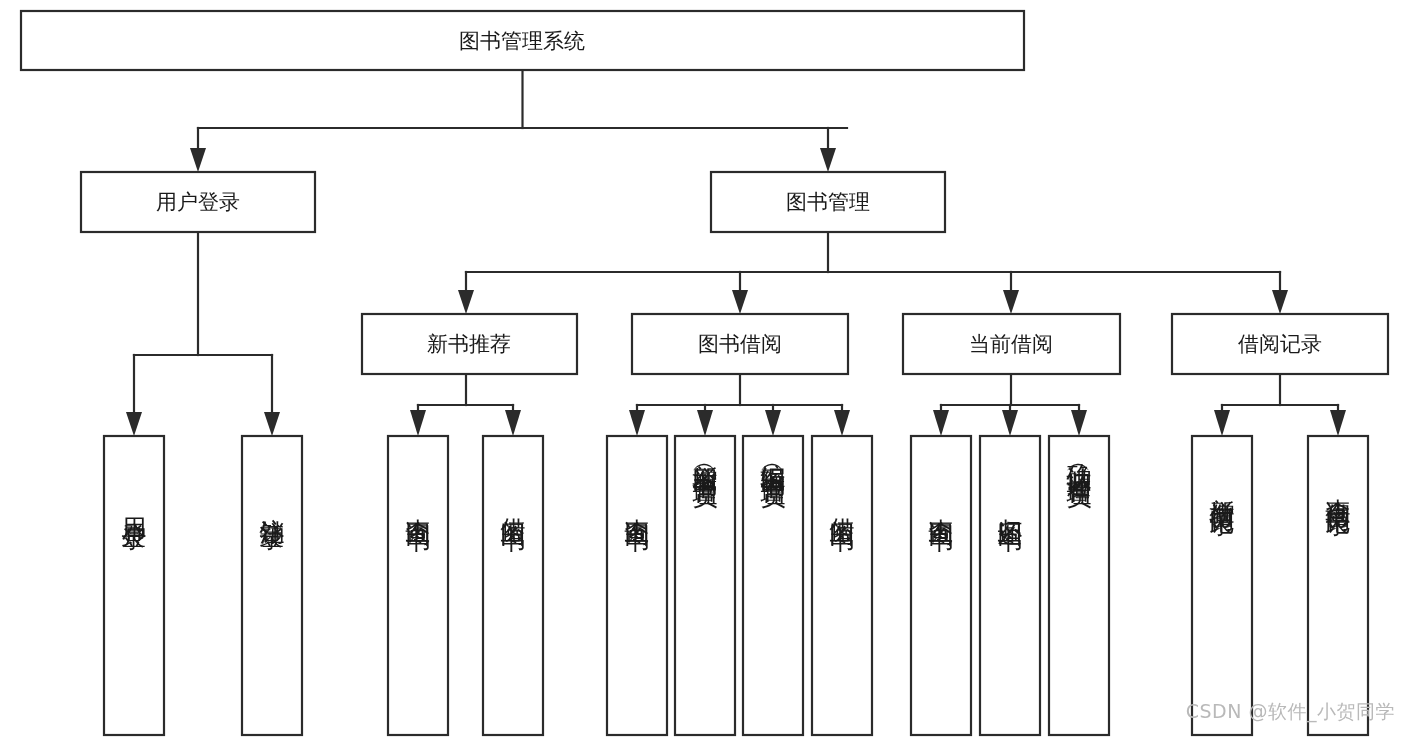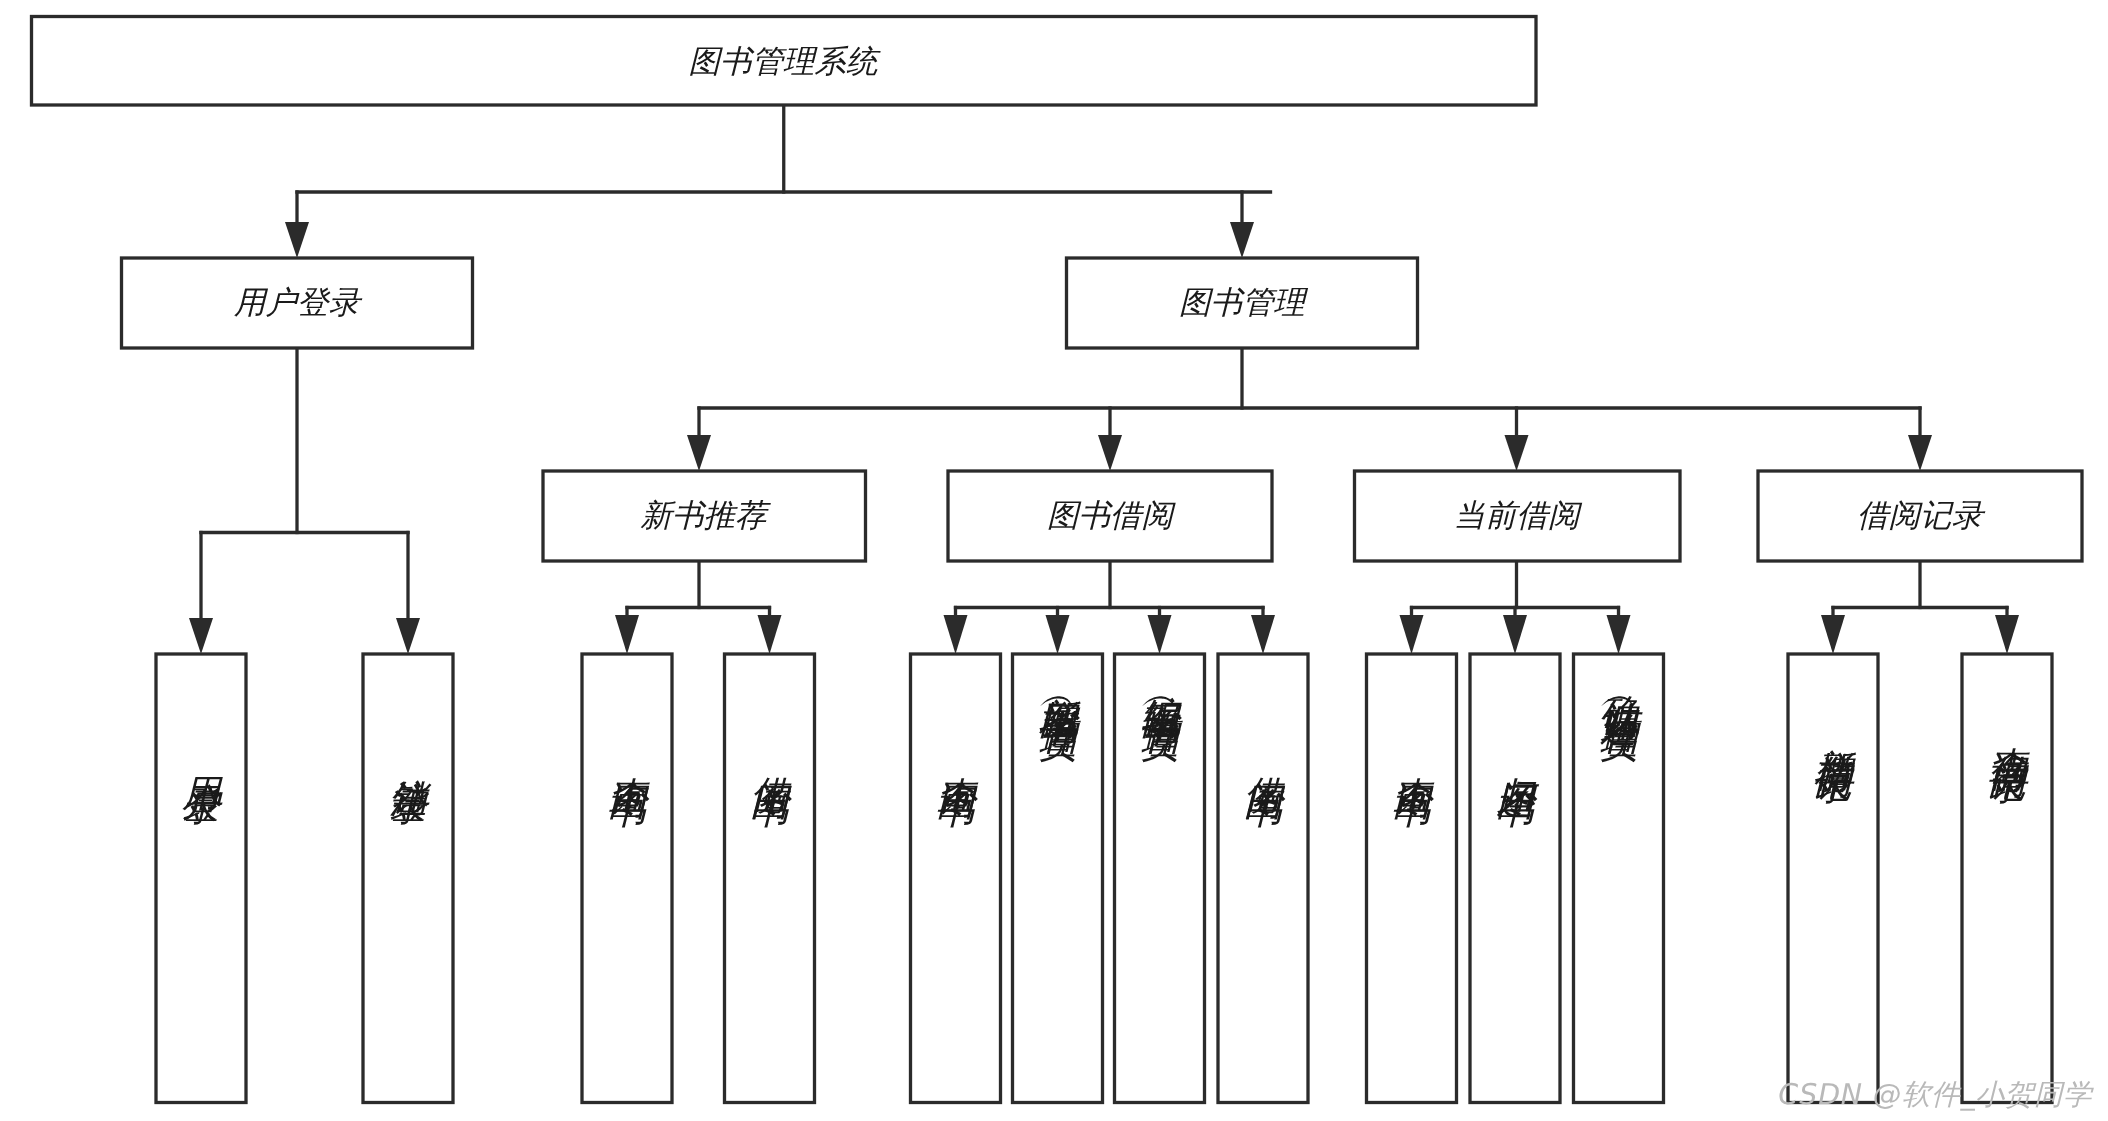--- a/index.html
+++ b/index.html
@@ -11,21 +11,20 @@
     width: 1405px;
     height: 747px;
     font-family: "DejaVu Sans", "Liberation Sans", sans-serif;
     overflow: hidden;
   }
   #diagram-root {
     position: relative;
     width: 1405px;
     height: 747px;
     background: #ffffff;
-    font-style: italic;
   }
   svg.diagram-canvas {
     position: absolute;
     top: 0;
     left: 0;
     width: 1405px;
     height: 747px;
   }
   .node-box {
     fill: #ffffff;
@@ -62,21 +61,21 @@
     font-family: "DejaVu Sans", "Liberation Sans", sans-serif;
     font-size: 25px;
     line-height: 1.08;
     letter-spacing: 3px;
     color: #1a1a1a;
     white-space: nowrap;
   }
   .watermark {
     position: absolute;
     right: 10px;
-    bottom: 4px;
+    bottom: 22px;
     font-family: "DejaVu Sans", "Liberation Sans", sans-serif;
     font-size: 19px;
     color: #b9b9b9;
     letter-spacing: 0.5px;
     white-space: nowrap;
   }
 </style>
 </head>
 <body>
 

